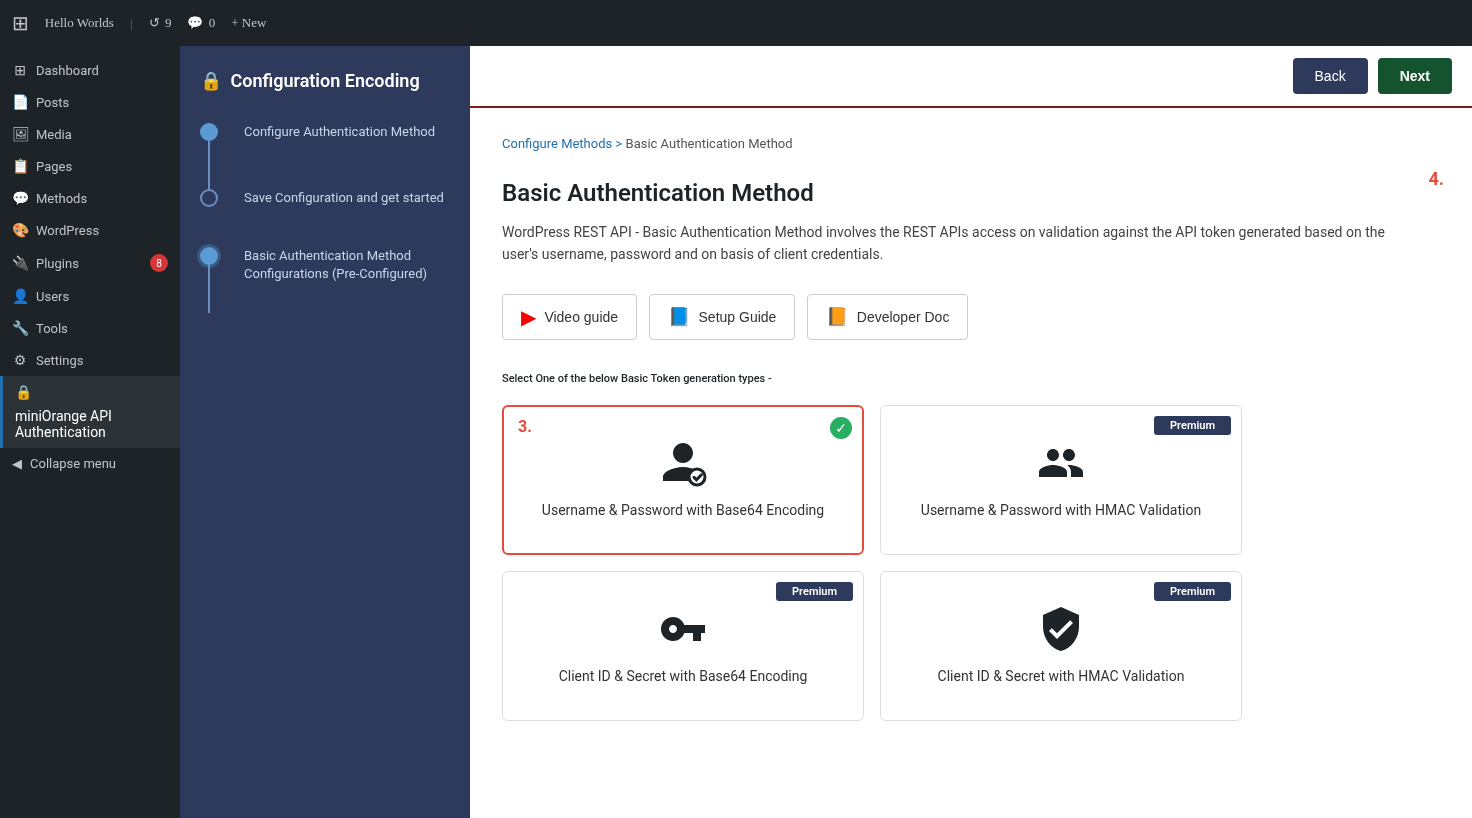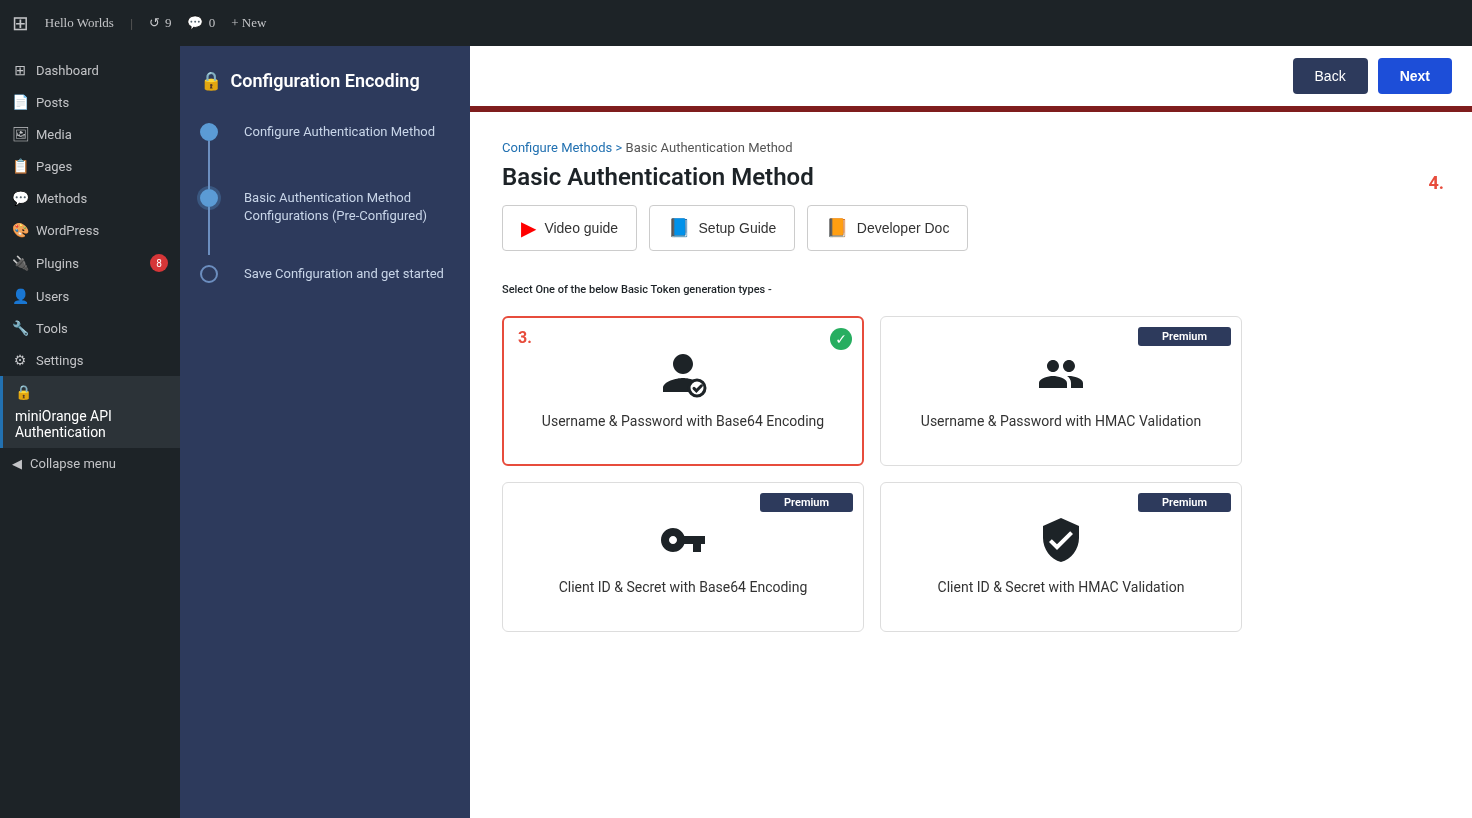--- a/index.html
+++ b/index.html
@@ -100,49 +100,49 @@
       padding: 0;
       position: relative;
     }
 
     
     #content-header {
       display: flex;
       align-items: center;
       justify-content: flex-end;
       padding: 12px 20px;
-      border-bottom: 6px solid #7f1d1d;
+      border-bottom: 2px solid #7f1d1d;
       background: #fff;
       gap: 10px;
     }
     .btn-back {
       background: #2d3a5c;
       color: #fff;
       border: none;
       padding: 10px 22px;
       border-radius: 4px;
       cursor: pointer;
       font-size: 14px;
       font-weight: 500;
     }
     .btn-next {
-      background: #1d4ed8;
+      background: #14532d;
       color: #fff;
       border: none;
       padding: 10px 22px;
       border-radius: 4px;
       cursor: pointer;
       font-size: 14px;
       font-weight: 600;
     }
 
     
     #content-body { padding: 28px 32px; }
 
-    .breadcrumb { font-size: 13px; color: #2271b1; margin-bottom: 8px; }
+    .breadcrumb { font-size: 13px; color: #2271b1; margin-bottom: 28px; }
     .breadcrumb-current { color: #555; }
 
     .page-title { font-size: 24px; font-weight: 600; color: #1d2327; margin-bottom: 14px; }
     .page-description { font-size: 14px; color: #444; line-height: 1.6; margin-bottom: 28px; max-width: 900px; }
 
     .resource-buttons { display: flex; gap: 12px; margin-bottom: 32px; }
     .resource-btn {
       display: flex;
       align-items: center;
       gap: 8px;
@@ -201,21 +201,21 @@
       color: #e74c3c;
     }
     .premium-badge {
       position: absolute;
       top: 10px;
       right: 10px;
       background: #2d3a5c;
       color: #fff;
       font-size: 11px;
       font-weight: 600;
-      padding: 3px 24px;
+      padding: 3px 16px;
       border-radius: 3px;
     }
 
     
     .step-indicator-label {
       position: absolute;
       top: 60px;
       right: 28px;
       font-size: 18px;
       font-weight: 700;
@@ -306,34 +306,34 @@
           <div class="step-dot filled" style="background: #5b9bd5; border-color: #5b9bd5;"></div>
           <div class="step-line"></div>
         </div>
         <div class="step-content">
           <div class="step-label">Configure Authentication Method</div>
         </div>
       </div>
 
       <div class="tracker-step">
         <div class="step-indicator">
+          <div class="step-dot"></div>
+        </div>
+        <div class="step-content">
+          <div class="step-label">Save Configuration and get started</div>
+        </div>
+      </div>
+
+      <div class="tracker-step">
+        <div class="step-indicator">
           <div class="step-dot active"></div>
           <div class="step-line"></div>
         </div>
         <div class="step-content">
           <div class="step-label">Basic Authentication Method Configurations (Pre-Configured)</div>
-        </div>
-      </div>
-
-      <div class="tracker-step">
-        <div class="step-indicator">
-          <div class="step-dot"></div>
-        </div>
-        <div class="step-content">
-          <div class="step-label">Save Configuration and get started</div>
         </div>
       </div>
 
     </div>
   </div>
 
   <div id="main-content">
 
     <div id="content-header">
       <button class="btn-back">Back</button>
@@ -345,20 +345,21 @@
       <div class="step-indicator-label">4.</div>
 
       <div class="breadcrumb">
         <span style="color:#2271b1; cursor:pointer;">Configure Methods</span>
         <span> <span>&gt;</span> </span>
         <span class="breadcrumb-current">Basic Authentication Method</span>
       </div>
 
       <h1 class="page-title">Basic Authentication Method</h1>
 
+      <p class="page-description">WordPress REST API - Basic Authentication Method involves the REST APIs access on validation against the API token generated based on the user's username, password and on basis of client credentials.</p>
 
       <div class="resource-buttons">
         <button class="resource-btn">
           <span class="youtube-icon">▶</span>
           <span>Video guide</span>
         </button>
         <button class="resource-btn">
           <span style="font-size:18px;">📘</span>
           <span>Setup Guide</span>
         </button>

